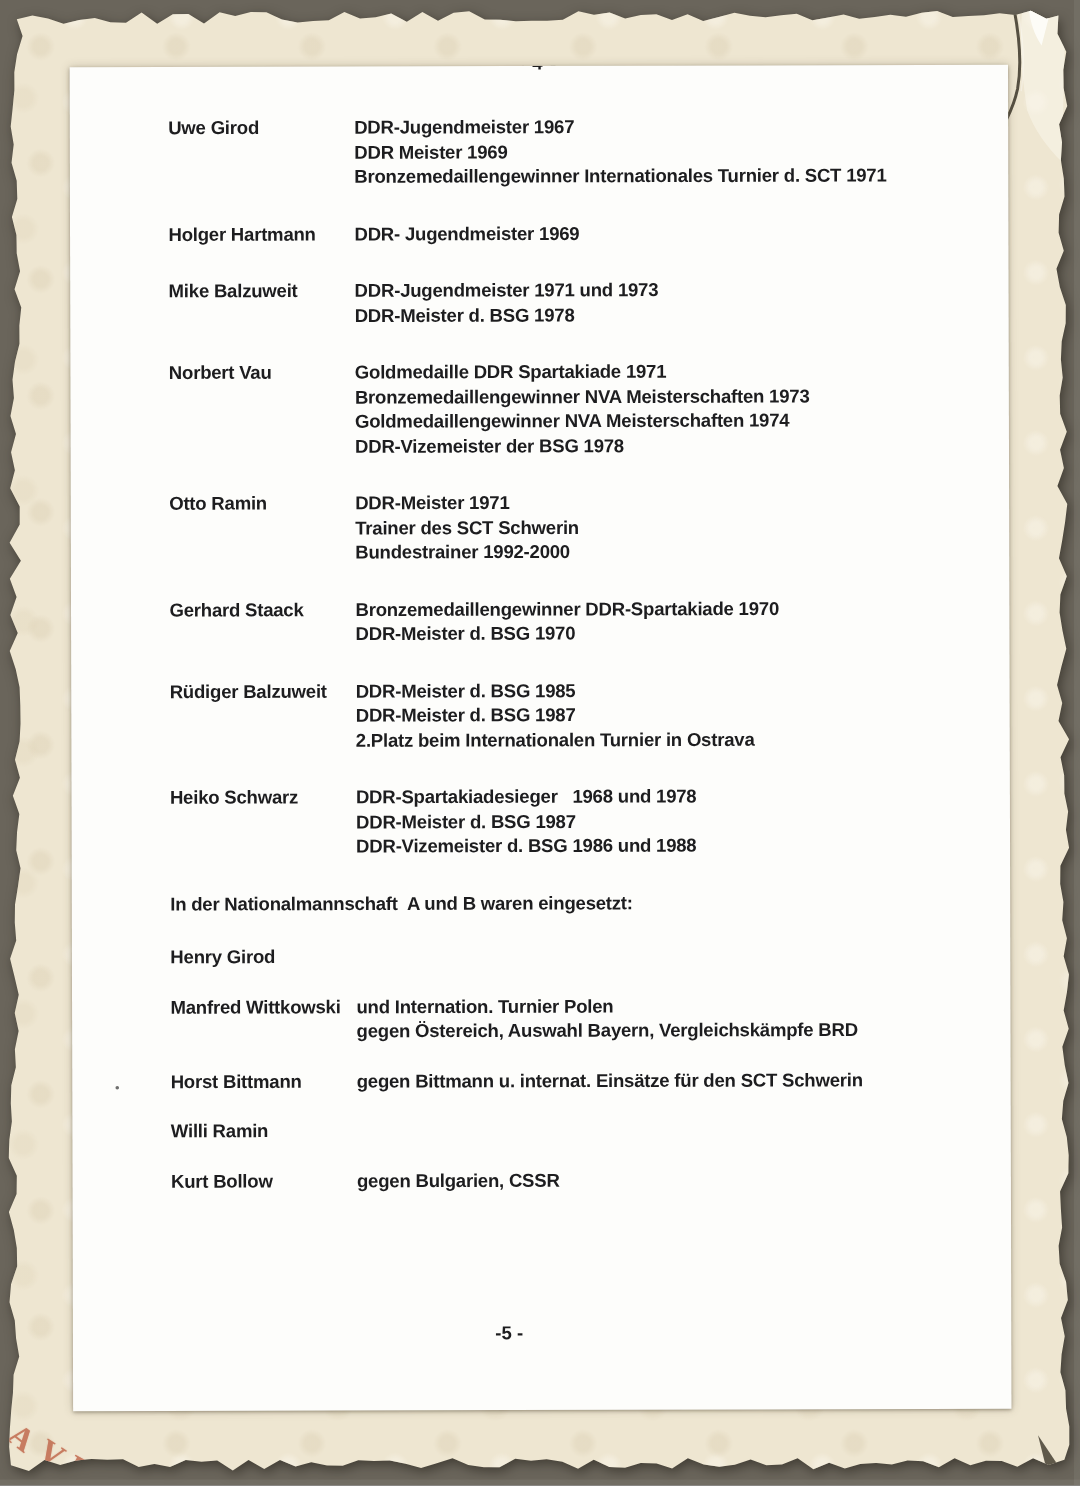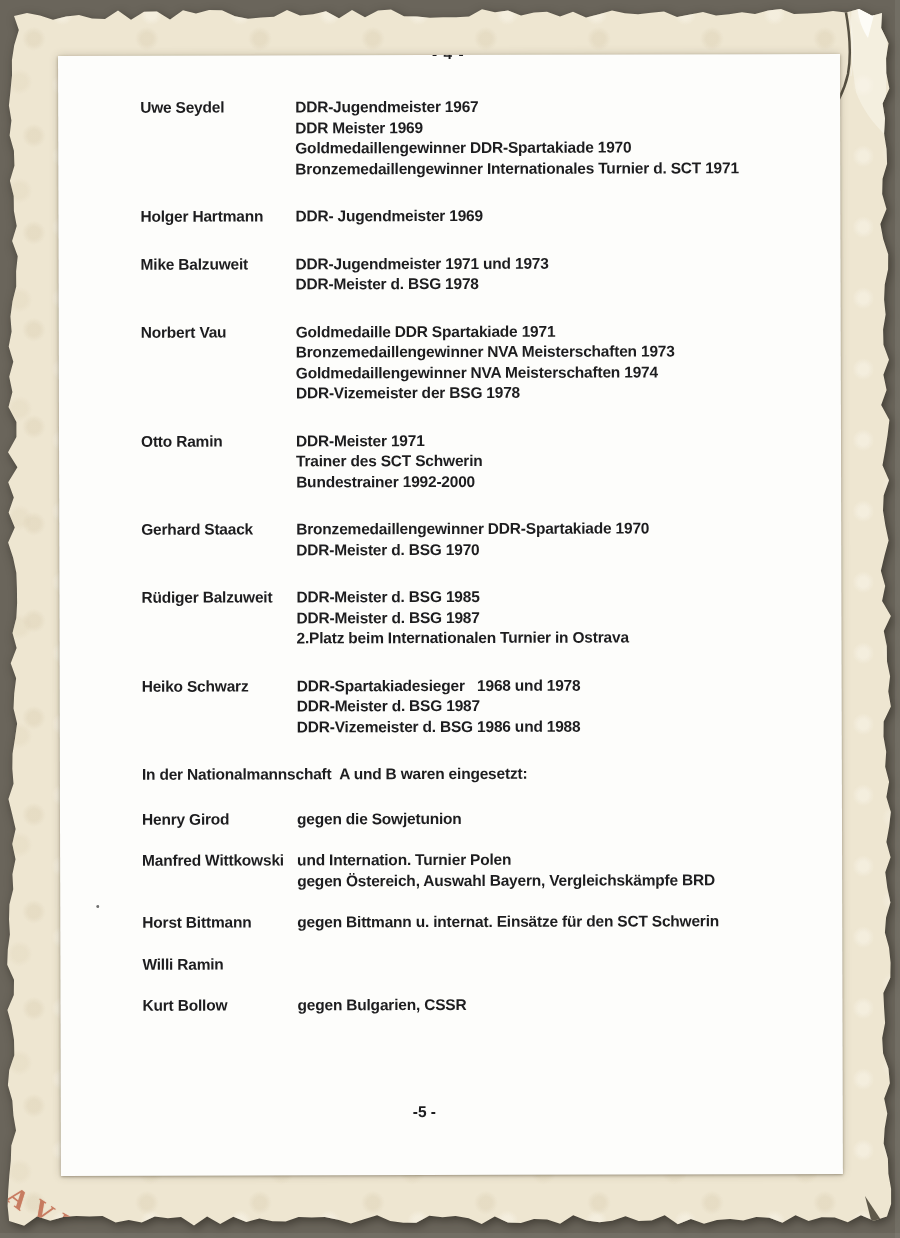--- a/index.html
+++ b/index.html
@@ -95,25 +95,24 @@
         </div>
     </div>
   </div>
 
   <div class="doc">
     <div class="pagenum-top">- 4 -</div>
 
     <div class="content">
       <div id="records">
           <div class="row">
-            <div class="name">Uwe Seydel</div>
+            <div class="name">Uwe Girod</div>
             <div class="lines">
               <div class="line">DDR-Jugendmeister 1967</div>
               <div class="line">DDR Meister 1969</div>
-              <div class="line">Goldmedaillengewinner DDR-Spartakiade 1970</div>
               <div class="line">Bronzemedaillengewinner Internationales Turnier d. SCT 1971</div>
             </div>
           </div>
           <div class="row">
             <div class="name">Holger Hartmann</div>
             <div class="lines">
               <div class="line">DDR- Jugendmeister 1969</div>
             </div>
           </div>
           <div class="row">
@@ -161,23 +160,20 @@
               <div class="line">DDR-Spartakiadesieger   1968 und 1978</div>
               <div class="line">DDR-Meister d. BSG 1987</div>
               <div class="line">DDR-Vizemeister d. BSG 1986 und 1988</div>
             </div>
           </div>
         </div>
       <div class="heading">In der Nationalmannschaft  A und B waren eingesetzt:</div>
       <div id="nat-records">
           <div class="row">
             <div class="name">Henry Girod</div>
-            <div class="lines">
-              <div class="line">gegen die Sowjetunion</div>
-            </div>
           </div>
           <div class="row">
             <div class="name">Manfred Wittkowski</div>
             <div class="lines">
               <div class="line">und Internation. Turnier Polen</div>
               <div class="line">gegen Östereich, Auswahl Bayern, Vergleichskämpfe BRD</div>
             </div>
           </div>
           <div class="row">
             <div class="name">Horst Bittmann</div>

